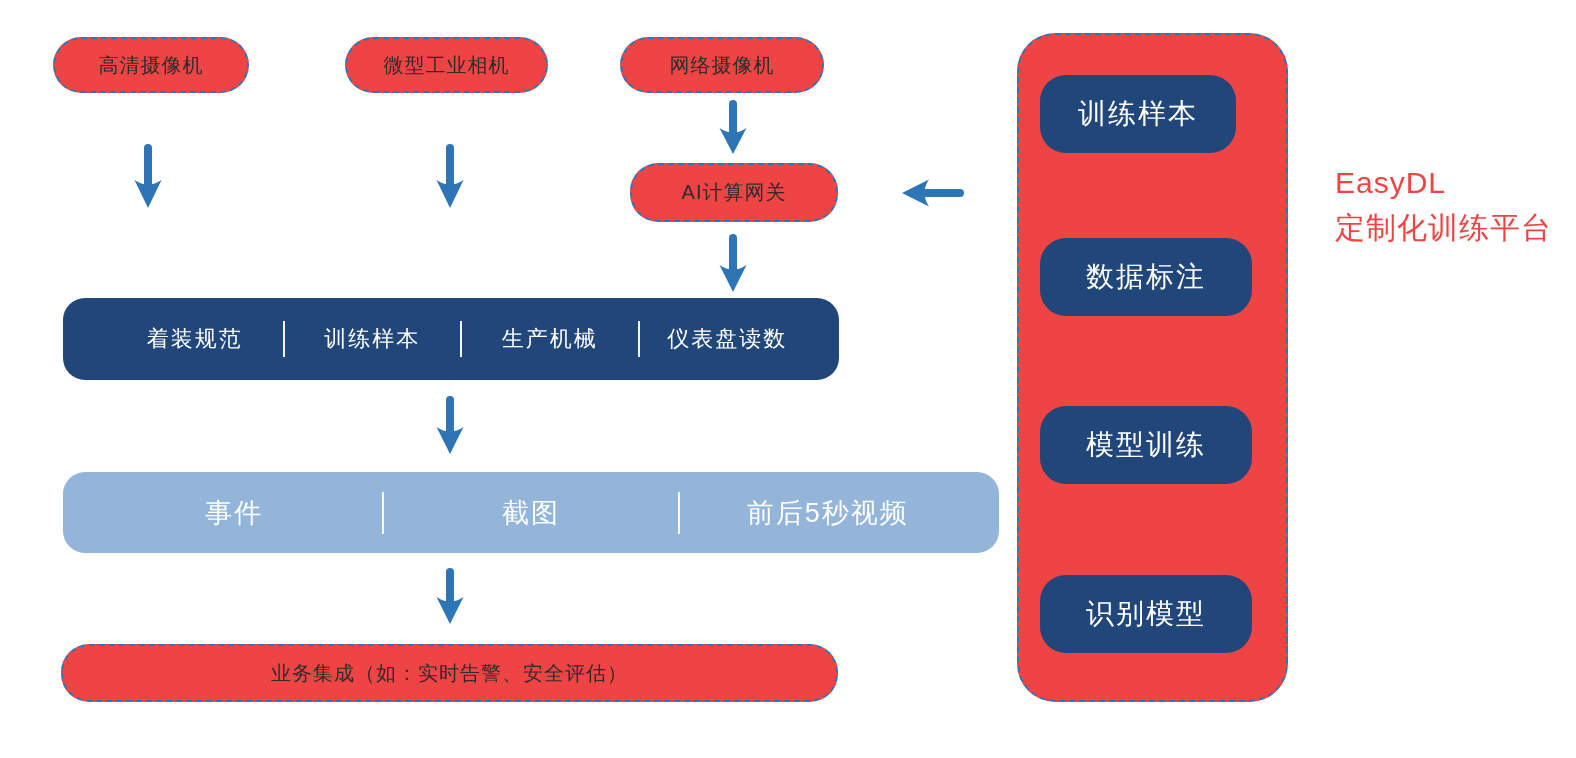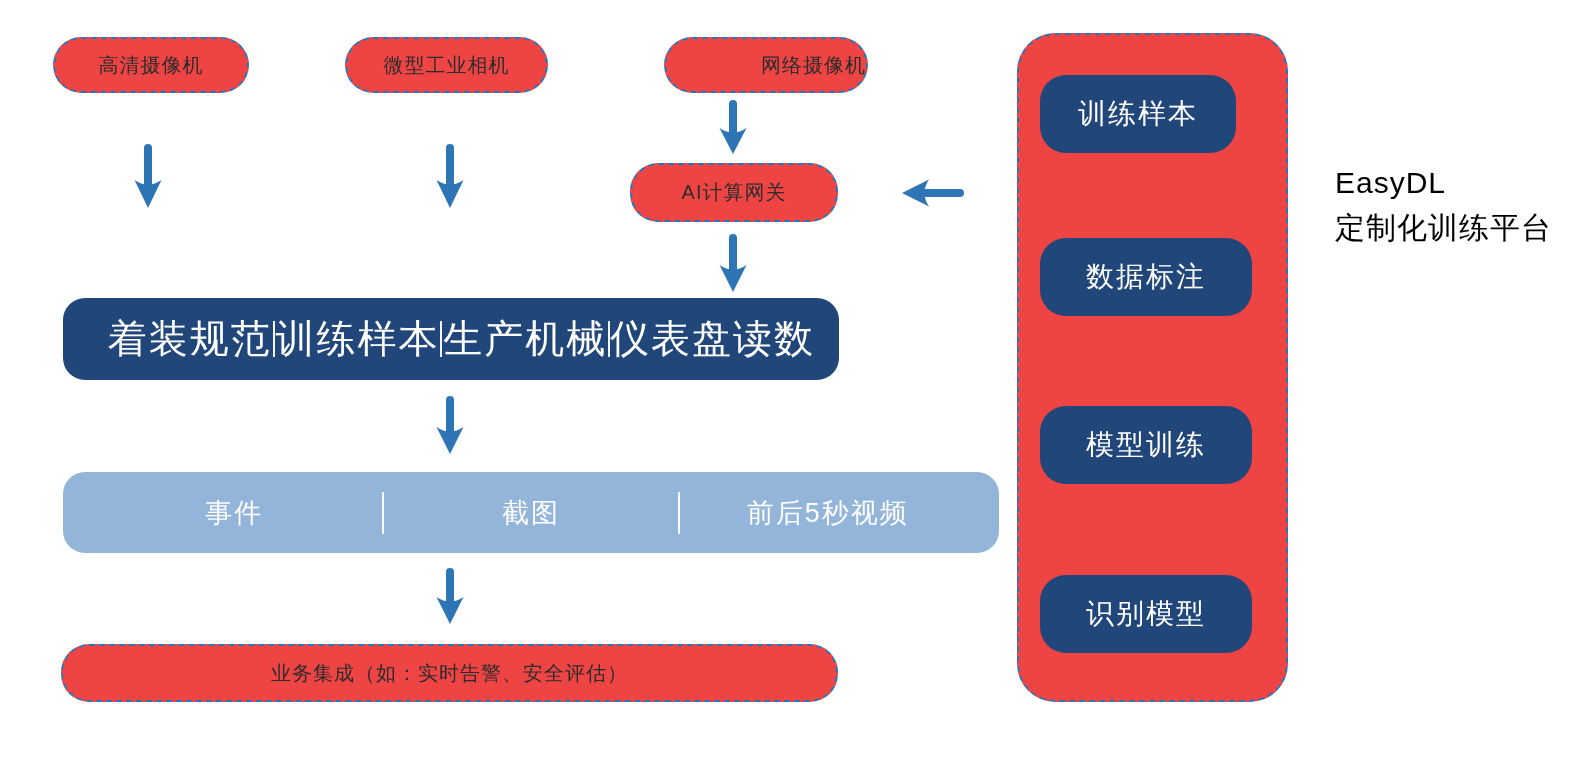--- a/index.html
+++ b/index.html
@@ -48,58 +48,58 @@
   
   .bar {
     position: absolute;
     box-sizing: border-box;
     border-radius: 22px;
     display: flex;
     align-items: center;
     color: var(--text-white);
     padding: 0 24px;
   }
-  .bar.dark-bar  { background: var(--dark-navy);  font-size: 39px; padding-left: 44px; }
+  .bar.dark-bar  { background: var(--dark-navy);  font-size: 22px; padding-left: 44px; }
   .bar.light-bar { background: var(--light-blue); font-size: 27px; }
   .bar-label {
     flex: 1;
     text-align: center;
     letter-spacing: 2px;
     white-space: nowrap;
   }
   .bar-sep {
     width: 2px;
     height: 36px;
     background: rgba(255,255,255,0.95);
   }
   .light-bar .bar-sep { height: 42px; width: 2px; }
   
   .arrow { position: absolute; color: var(--arrow-blue); }
   
   .caption {
     position: absolute;
-    color: #000000;
+    color: #ef4444;
     font-size: 30px;
     line-height: 45px;
     letter-spacing: 1px;
     white-space: nowrap;
   }
 </style>
 </head>
 <body>
 
 <div class="canvas">
 
   <div class="dashed-box" style="left:53px; top:37px; width:196px; height:56px;">
     <span>高清摄像机</span>
   </div>
   <div class="dashed-box" style="left:345px; top:37px; width:203px; height:56px;">
     <span>微型工业相机</span>
   </div>
-  <div class="dashed-box" style="left:664px; top:37px; width:204px; height:56px;justify-content:flex-end;">
+  <div class="dashed-box" style="left:620px; top:37px; width:204px; height:56px;">
     <span>网络摄像机</span>
   </div>
 
   <div class="arrow" style="left:131px; top:144px;">
     <svg width="34" height="66" viewBox="0 0 34 66">
       <line x1="17" y1="4" x2="17" y2="40" stroke="currentColor" stroke-width="8" stroke-linecap="round"></line>
       <path d="M17 64 L3.5 36 Q17 45 30.5 36 Z" fill="currentColor"></path>
     </svg>
   </div>
   <div class="arrow" style="left:433px; top:144px;">

